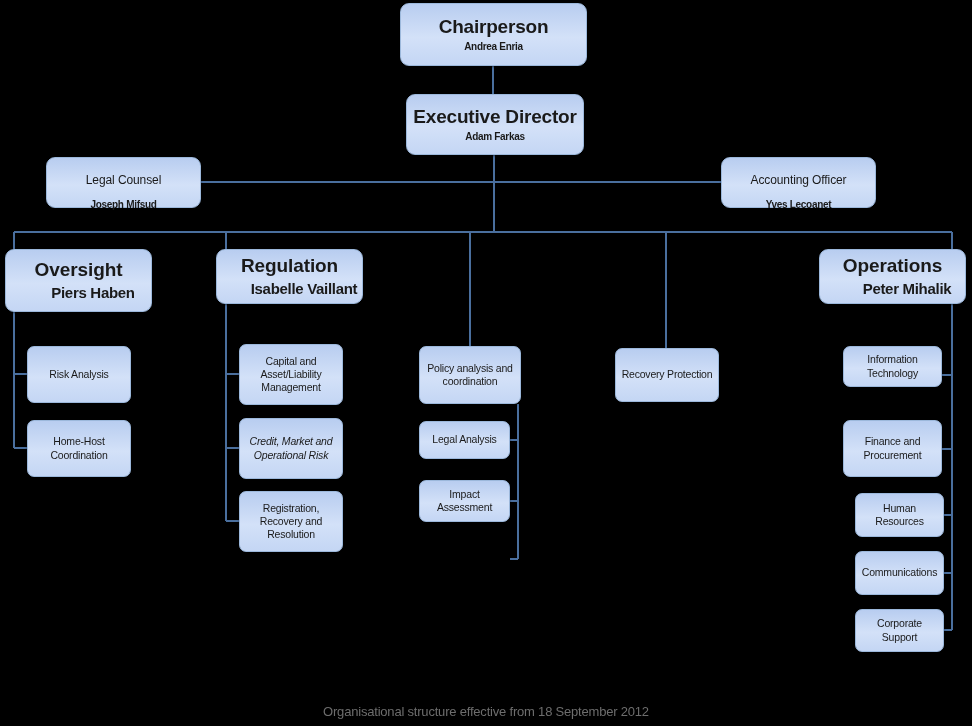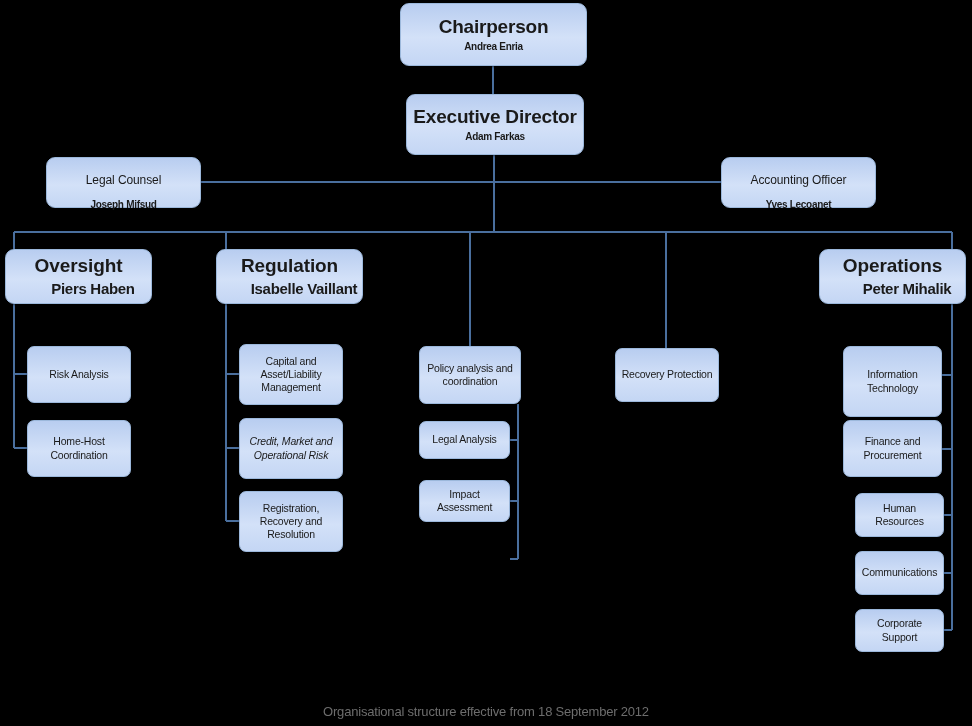--- a/index.html
+++ b/index.html
@@ -139,21 +139,21 @@
   <div class="node tier2" style="left:46px; top:157px; width:155px; height:51px;">
     <div class="title">Legal Counsel</div>
     <div class="person">Joseph Mifsud</div>
   </div>
 
   <div class="node tier2" style="left:721px; top:157px; width:155px; height:51px;">
     <div class="title">Accounting Officer</div>
     <div class="person">Yves Lecoanet</div>
   </div>
 
-  <div class="node tier3" style="left:5px; top:249px; width:147px; height:55px;text-align:right;">
+  <div class="node tier3" style="left:5px; top:249px; width:147px; height:63px;text-align:right;">
     <div class="title">Oversight</div>
     <div class="person">Piers Haben</div>
   </div>
 
   <div class="node tier3" style="left:216px; top:249px; width:147px; height:55px;">
     <div class="title">Regulation</div>
     <div class="person">Isabelle Vaillant</div>
   </div>
 
   <div class="node tier3" style="left:819px; top:249px; width:147px; height:55px;">
@@ -186,21 +186,21 @@
     <div class="title">Registration, Recovery and Resolution</div>
   </div>
 
   <div class="node tier4" style="left:419px; top:421px; width:91px; height:38px;">
     <div class="title">Legal Analysis</div>
   </div>
   <div class="node tier4" style="left:419px; top:480px; width:91px; height:42px;">
     <div class="title">Impact Assessment</div>
   </div>
 
-  <div class="node tier4" style="left:843px; top:346px; width:99px; height:71px;">
+  <div class="node tier4" style="left:843px; top:346px; width:99px; height:41px;">
     <div class="title">Information Technology</div>
   </div>
   <div class="node tier4" style="left:843px; top:420px; width:99px; height:57px;">
     <div class="title">Finance and Procurement</div>
   </div>
   <div class="node tier4" style="left:855px; top:493px; width:89px; height:44px;">
     <div class="title">Human Resources</div>
   </div>
   <div class="node tier4" style="left:855px; top:551px; width:89px; height:44px;">
     <div class="title">Communications</div>

